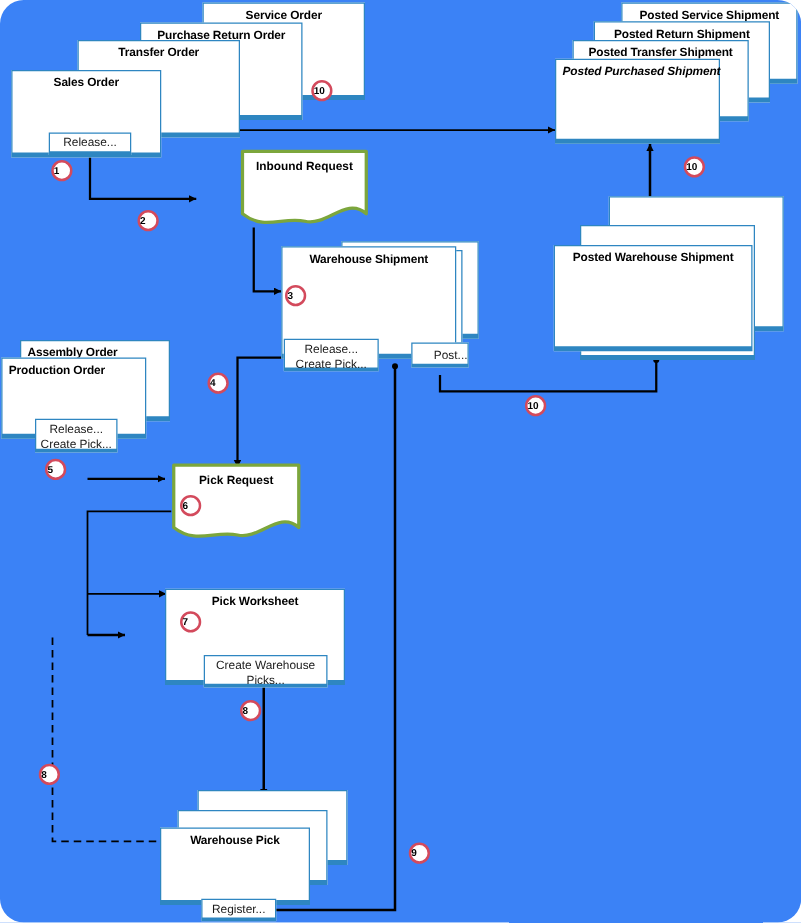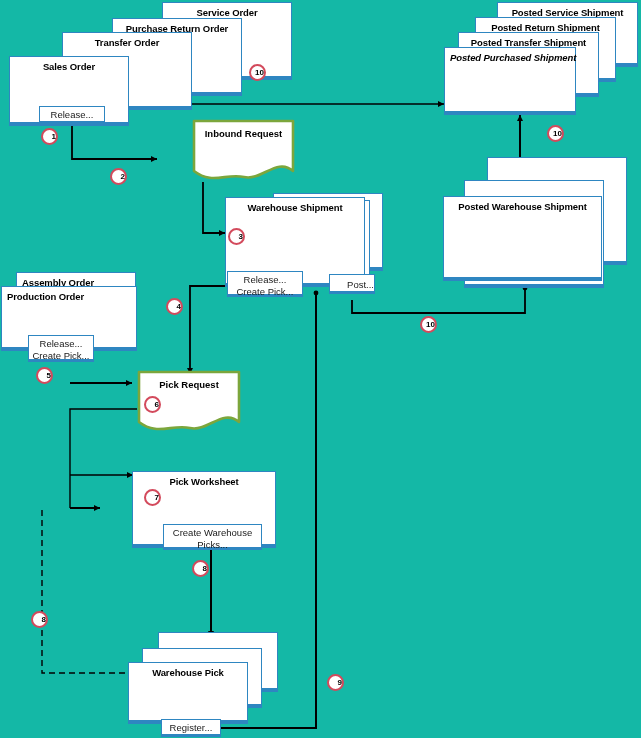--- a/index.html
+++ b/index.html
@@ -7,22 +7,23 @@
     padding: 0;
     background: #ffffff;
   }
   body {
     font-family: "Liberation Sans", sans-serif;
   }
   #canvas {
     position: relative;
     width: 641px;
     height: 738px;
-    background: #14b8a6;
+    background: #3b82f6;
     overflow: hidden;
+    border-radius: 19px;
   }
   svg.layer {
     position: absolute;
     left: 0;
     top: 0;
     width: 641px;
     height: 738px;
     pointer-events: none;
   }
   
@@ -68,21 +69,21 @@
     position: absolute;
     width: 17px;
     height: 17px;
     border-radius: 50%;
     border: 2px solid #D34A5C;
     background: #ffffff;
     color: #000000;
     font-size: 8px;
     font-weight: bold;
     line-height: 13px;
-    text-align: right;
+    text-align: left;
     z-index: 9;
     box-sizing: border-box;
   }
   
   .doc {
     position: absolute;
     z-index: 5;
   }
   .doc-title {
     position: absolute;
@@ -205,21 +206,21 @@
 
   <div class="card" style="left:487px; top:157px; width:140px; height:108px;"></div>
   <div class="card" style="left:464px; top:180px; width:140px; height:108px;"></div>
   <div class="card" style="left:443px; top:196px; width:159px; height:85px;">
     <div class="card-title">Posted Warehouse Shipment</div>
   </div>
 
   <div class="card" style="left:16px; top:272px; width:120px; height:65px;">
     <div class="card-title left">Assembly Order</div>
   </div>
-  <div class="card" style="left:1px; top:286px; width:136px; height:65px;text-decoration:underline;">
+  <div class="card" style="left:1px; top:286px; width:116px; height:65px;text-decoration:underline;">
     <div class="card-title left">Production Order</div>
   </div>
   <div class="action" style="left:28px; top:335px; width:66px; height:27px;">
     <div>Release...</div>
     <div>Create Pick...</div>
   </div>
 
   <div class="doc" style="left:137px; top:370px; width:104px; height:64px;">
     <svg width="104" height="64" viewBox="0 0 104 64">
       <path d="M2,2 L102,2 L102,52 C86,38 71,62 53,58 C35,54 20,66 2,52 Z" fill="#ffffff" stroke="#7CA63C" stroke-width="2.6" stroke-linejoin="round"></path>

